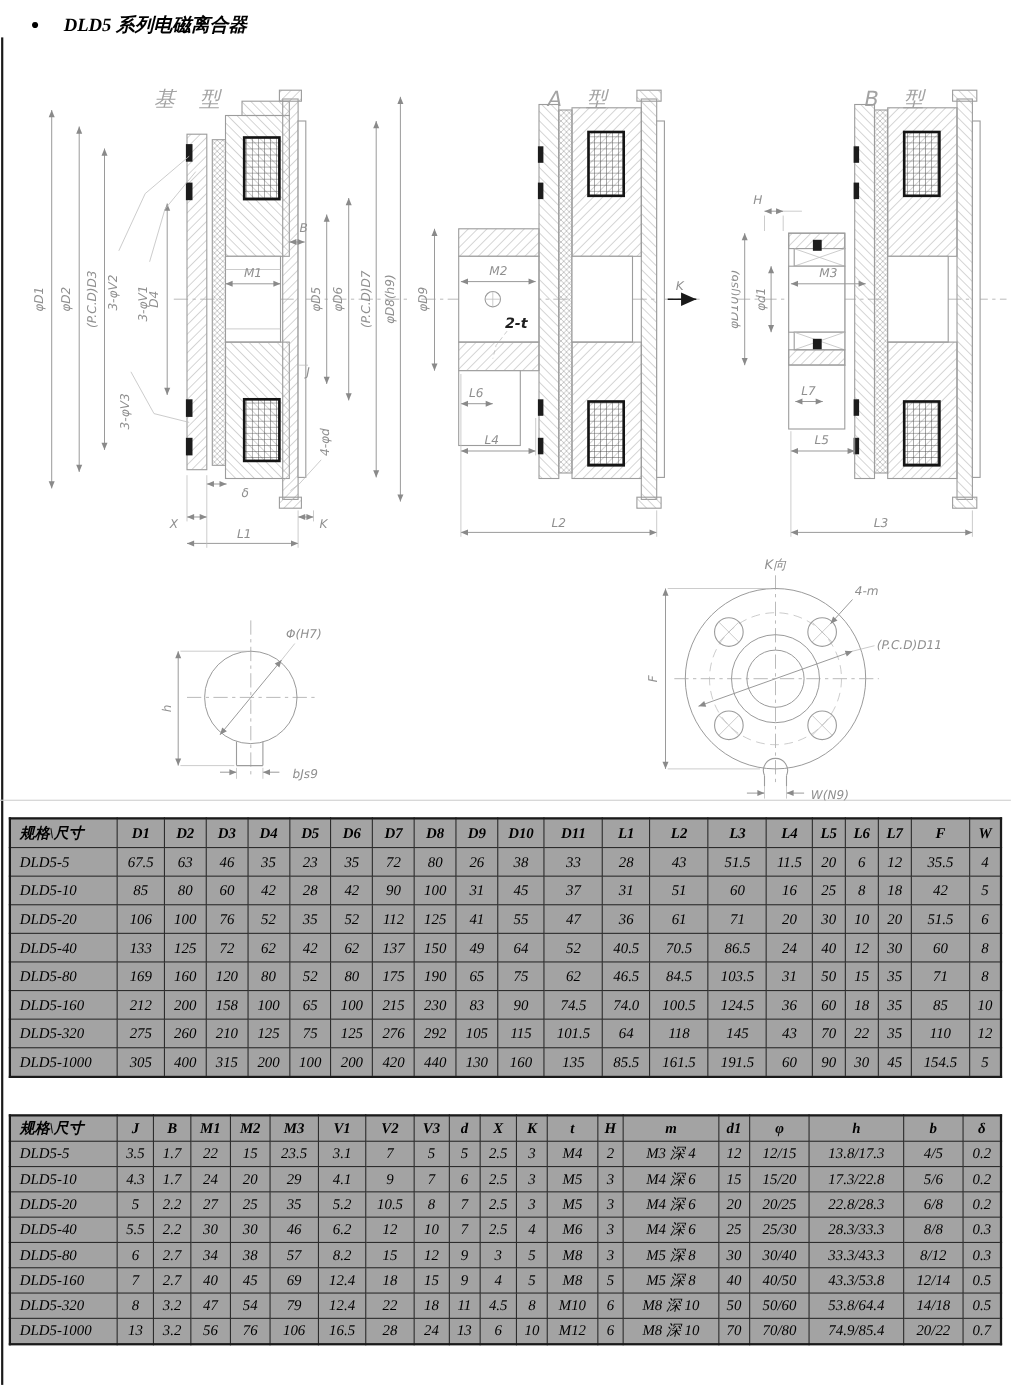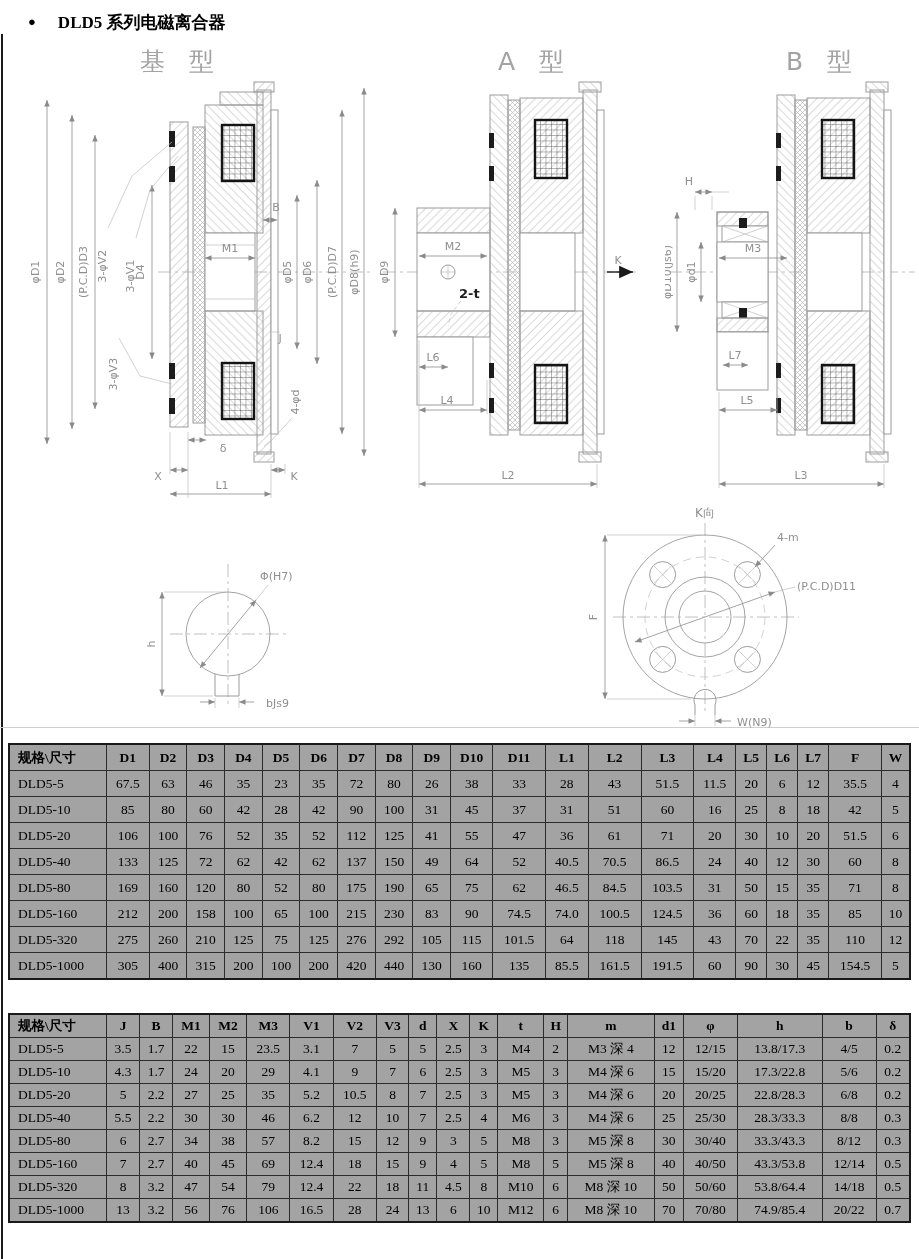--- a/index.html
+++ b/index.html
@@ -1,23 +1,23 @@
 <!DOCTYPE html>
 <html><head>
 <meta charset="utf-8">
 <style>
   html,body{margin:0;padding:0;background:#fff;}
   .page{position:relative;width:919px;height:1259px;background:#ffffff;overflow:hidden;
-        font-family:"Liberation Serif",serif;}
+        font-family:"Liberation Serif",serif;font-style:italic;}
   .title-row{position:absolute;left:28px;top:11px;font-size:17px;font-weight:bold;color:#000;}
   .title-row .bullet{font-size:13px;vertical-align:2px;margin-right:22px;}
   .frame-left{position:absolute;left:1px;top:34px;width:2px;height:1225px;background:#1a1a1a;}
   .frame-bottom{position:absolute;left:0;top:727px;width:919px;height:1px;background:#cfcfcf;}
   .type-label{position:absolute;color:#a3a3a3;font-family:"DejaVu Sans",sans-serif;
-              font-size:25px;letter-spacing:8px;white-space:nowrap;}
+              font-size:19px;letter-spacing:8px;white-space:nowrap;margin-top:32px;}
   svg.drw{position:absolute;}
   svg text{font-family:"DejaVu Sans",sans-serif;font-size:11px;fill:#8f8f8f;}
   text.bold-note{fill:#1f1f1f;font-weight:bold;font-size:13px;}
   .p{stroke:#9c9c9c;stroke-width:1;}
   .pw{stroke:#9c9c9c;stroke-width:1;fill:#ffffff;}
   .dim{stroke:#999999;stroke-width:0.9;fill:none;}
   .thin{stroke:#bdbdbd;stroke-width:0.7;fill:none;}
   .axis{stroke:#b0b0b0;stroke-width:0.8;stroke-dasharray:13 4 3 4;fill:none;}
   .blk{fill:#1c1c1c;stroke:none;}
   .coil{fill:url(#cg);stroke:#141414;stroke-width:2.4;}

